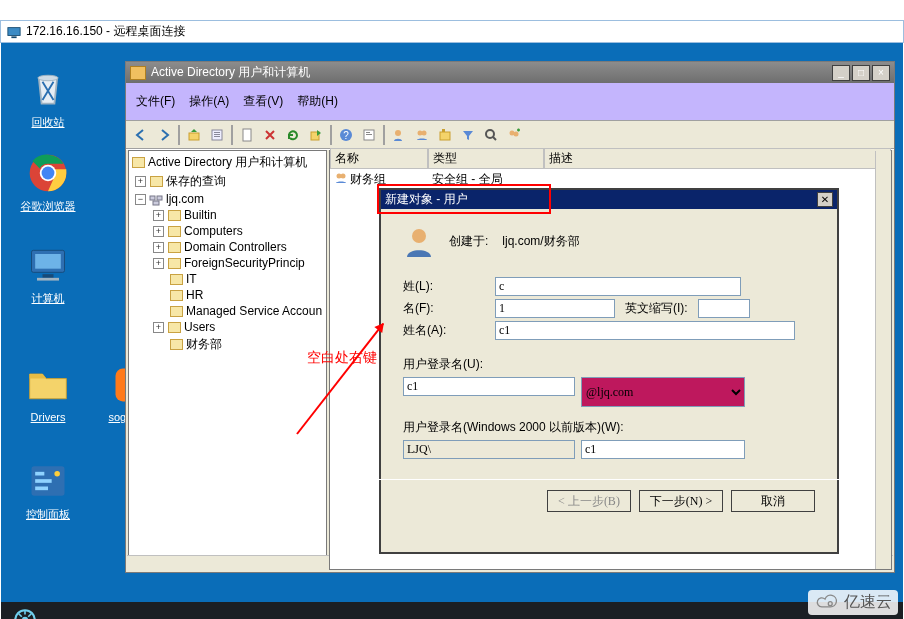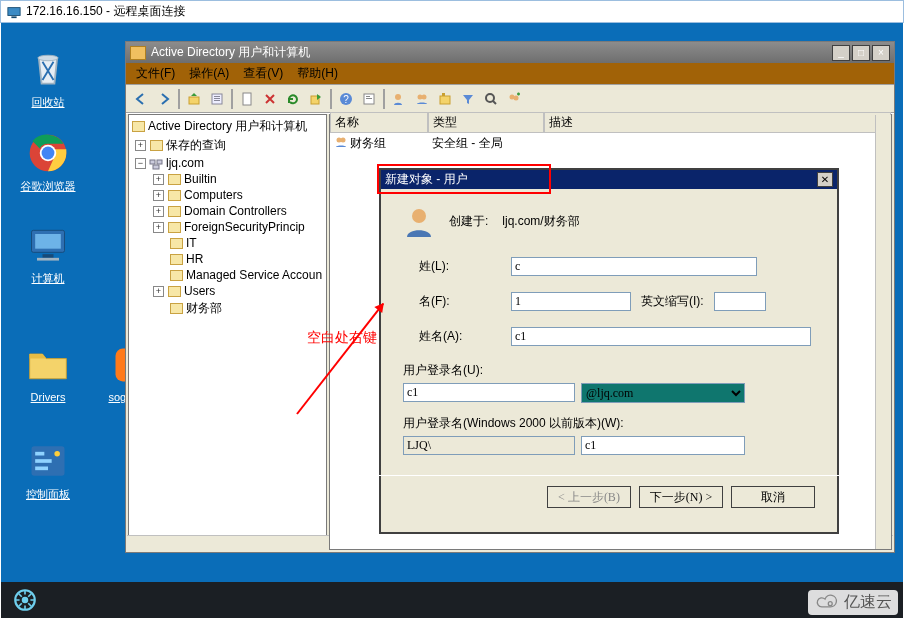--- a/index.html
+++ b/index.html
@@ -1,36 +1,36 @@
 <!DOCTYPE html>
 <html><head>
 <meta charset="utf-8">
 <style>
   * { box-sizing: border-box; font-family: "Microsoft YaHei", SimSun, sans-serif; }
   body { margin:0; width:904px; height:619px; background:#fff; overflow:hidden; position:relative; font-size:12px; }
 
   
-  .rdc-title { height:23px; border:1px solid #9cbedf; display:flex; align-items:center; padding:0 6px; background:#fff; gap:5px; }
+  .rdc-title { height:23px; border:1px solid #9cbedf; display:flex; align-items:center; padding:0 6px; background:#fff; gap:5px;margin-top:20px; }
   .rdc-icon { width:14px; height:14px; display:flex; align-items:center; justify-content:center; }
   .rdc-body { position:relative; width:902px; height:595px; margin:0 1px; }
 
   
   .desktop { position:absolute; inset:0; background:#0a6db8; }
   .d-icon { position:absolute; width:70px; text-align:center; color:#fff; font-size:11px;text-decoration:underline; }
   .d-icon .gfx { width:44px; height:44px; margin:0 auto 4px; display:flex; align-items:center; justify-content:center; font-size:30px; }
   .taskbar { position:absolute; left:0; right:0; bottom:0; height:36px; background:#1b1f24; display:flex; align-items:center; padding:0 4px; }
   .taskbar .tb-btn { width:40px; height:30px; display:flex; align-items:center; justify-content:center; }
 
   
   .aduc { position:absolute; left:124px; top:18px; width:770px; height:512px; border:1px solid #7a7a7a; background:#ece9d8; display:flex; flex-direction:column; }
   .aduc-title { height:21px; background:linear-gradient(#8c8c8c,#6e6e6e); color:#fff; display:flex; align-items:center; padding:0 4px; font-family:"SimSun"; }
   .aduc-title .ttl-icon { width:16px; height:14px; background:#f0c060; border:1px solid #b08020; margin-right:5px; }
   .aduc-title .wbtns { margin-left:auto; display:flex; }
   .wbtn { width:18px; height:16px; border:1px solid #404040; background:#d4d0c8; margin-left:2px; display:flex; align-items:center; justify-content:center; font-size:10px; font-family:Arial; }
-  .menubar { height:22px; background:#a16207; border-bottom:1px solid #a0a0a0; display:flex; align-items:center; padding:0 4px; gap:2px; font-family:"SimSun"; }
+  .menubar { height:38px; background:#c4b5fd; border-bottom:1px solid #a0a0a0; display:flex; align-items:center; padding:0 4px; gap:2px; font-family:"SimSun"; }
   .menubar span { padding:2px 6px; }
   .toolbar { height:28px; border-bottom:1px solid #a0a0a0; display:flex; align-items:center; padding:0 4px; gap:1px; }
   .tb { width:22px; height:22px; border:1px solid transparent; display:flex; align-items:center; justify-content:center; }
   .tb.sep { width:1px; height:20px; background:#a0a0a0; margin:0 2px; }
   .client { flex:1; display:flex; border-top:1px solid #fff; }
   .tree { width:199px; background:#fff; border:1px solid #7a7a7a; margin:0 2px 2px 2px; overflow:hidden; font-family:"SimSun"; font-size:12px; padding-top:2px; }
   .tree .node { white-space:nowrap; padding:1px 0; display:flex; align-items:center; }
   .tree .expander { width:11px; height:11px; border:1px solid #888; display:inline-flex; align-items:center; justify-content:center; font-size:9px; line-height:9px; margin-right:3px; background:#fff; color:#333; }
   .tree .ficon { width:14px; height:13px; display:inline-flex; align-items:center; justify-content:center; margin-right:3px; }
   .fld { background:#f7e7a7; border:1px solid #c9a242; width:13px; height:11px; }
@@ -42,24 +42,24 @@
   .vscroll { position:absolute; right:0; top:0; bottom:0; width:16px; background:#ece9d8; border-left:1px solid #c0c0c0; }
   .hscroll { position:absolute; left:0; right:0; bottom:0; height:16px; background:#ece9d8; border-top:1px solid #c0c0c0; }
 
   
   .dlg { position:absolute; left:378px; top:145px; width:460px; height:366px; background:#ece9d8; border:2px solid #404040; font-family:"SimSun"; }
   .dlg-title { height:19px; background:#0a246a; color:#fff; display:flex; align-items:center; padding:0 4px; }
   .dlg-title .x { margin-left:auto; width:16px; height:15px; background:#d4d0c8; border:1px solid #404040; display:flex; align-items:center; justify-content:center; color:#000; font-size:10px; }
   .dlg-body { padding:16px 22px 8px 22px; }
   .dlg-created { display:flex; align-items:center; gap:14px; margin-bottom:20px; }
   .dlg-created .uic { width:32px; height:32px; }
-  .fgrid { display:grid; grid-template-columns:92px 1fr; row-gap:16px; align-items:center; margin-bottom:16px;margin-left:16px; }
+  .fgrid { display:grid; grid-template-columns:92px 1fr; row-gap:3px; align-items:center; margin-bottom:16px; }
   .fgrid .row3 { display:flex; gap:10px; align-items:center; }
   input.txt { height:19px; border:1px solid #7f9db9; padding:1px 3px; font-family:"SimSun"; font-size:12px; background:#fff; }
-  select.sel { height:20px; border:1px solid #7f9db9; background:#0f766e; font-family:"SimSun"; font-size:12px; }
+  select.sel { height:30px; border:1px solid #7f9db9; background:#be185d; font-family:"SimSun"; font-size:12px; }
   .logonrow { display:flex; gap:0; }
   .dlg-sep { height:1px; background:#a0a0a0; border-bottom:1px solid #fff; margin:12px -22px 10px; }
   .dlg-btns { display:flex; justify-content:flex-end; gap:8px; padding:0 22px 10px; }
   .btn { width:84px; height:22px; border:1px solid #404040; background:#ece9d8; font-family:"SimSun"; font-size:12px; }
   .btn:disabled { color:#888; }
 
   
   .ann-box { position:absolute; border:2px solid #f00; }
   .ann-text { position:absolute; color:#f00; font-size:14px; }
   .ann-line { position:absolute; background:#f00; transform-origin:left center; height:2px; }

